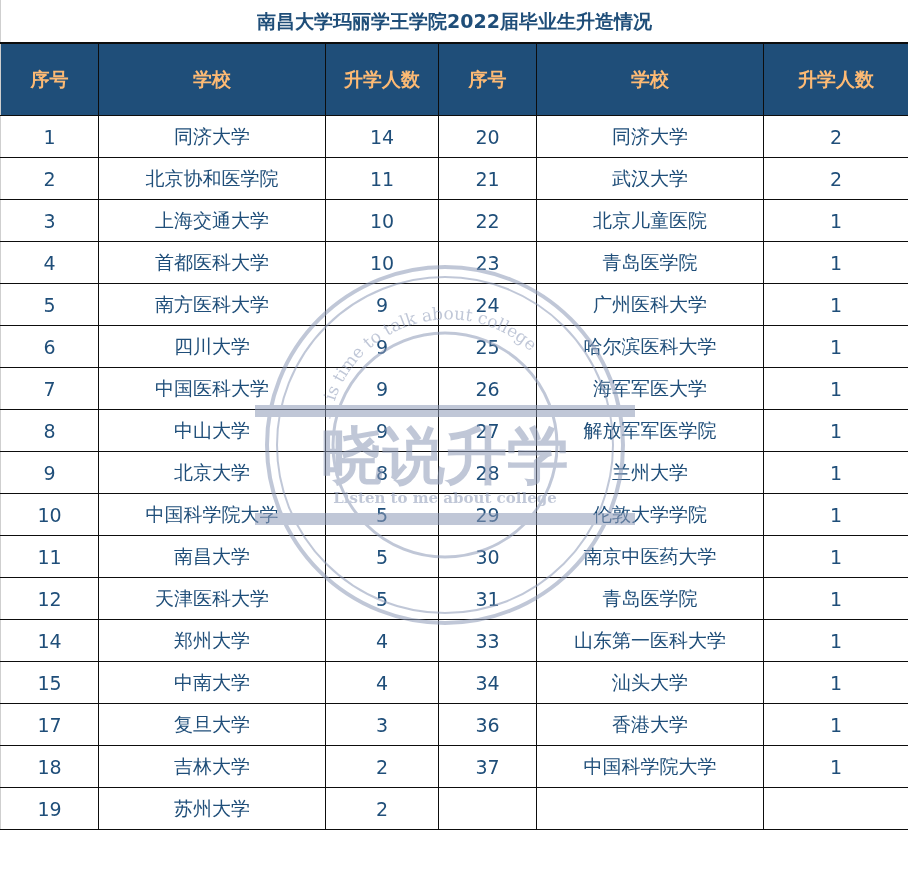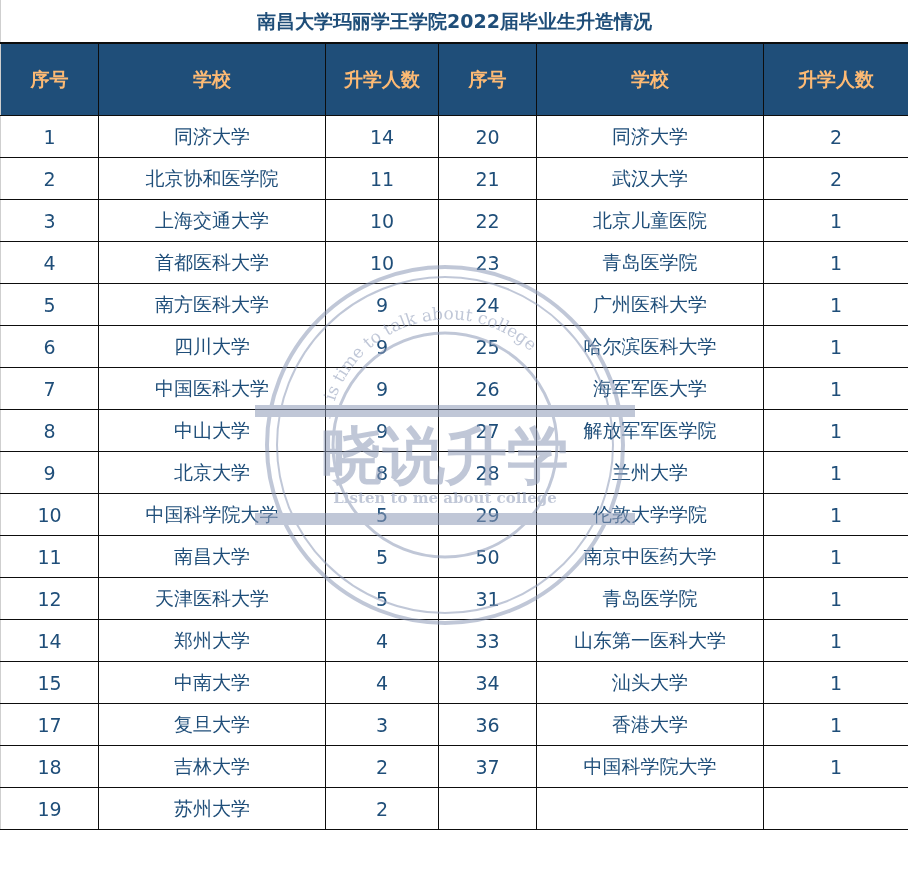--- a/index.html
+++ b/index.html
@@ -144,21 +144,21 @@
         <td>中国科学院大学</td>
         <td>5</td>
         <td>29</td>
         <td>伦敦大学学院</td>
         <td>1</td>
       </tr>
       <tr>
         <td>11</td>
         <td>南昌大学</td>
         <td>5</td>
-        <td>50</td>
+        <td>30</td>
         <td>南京中医药大学</td>
         <td>1</td>
       </tr>
       <tr>
         <td>12</td>
         <td>天津医科大学</td>
         <td>5</td>
         <td>31</td>
         <td>青岛医学院</td>
         <td>1</td>

